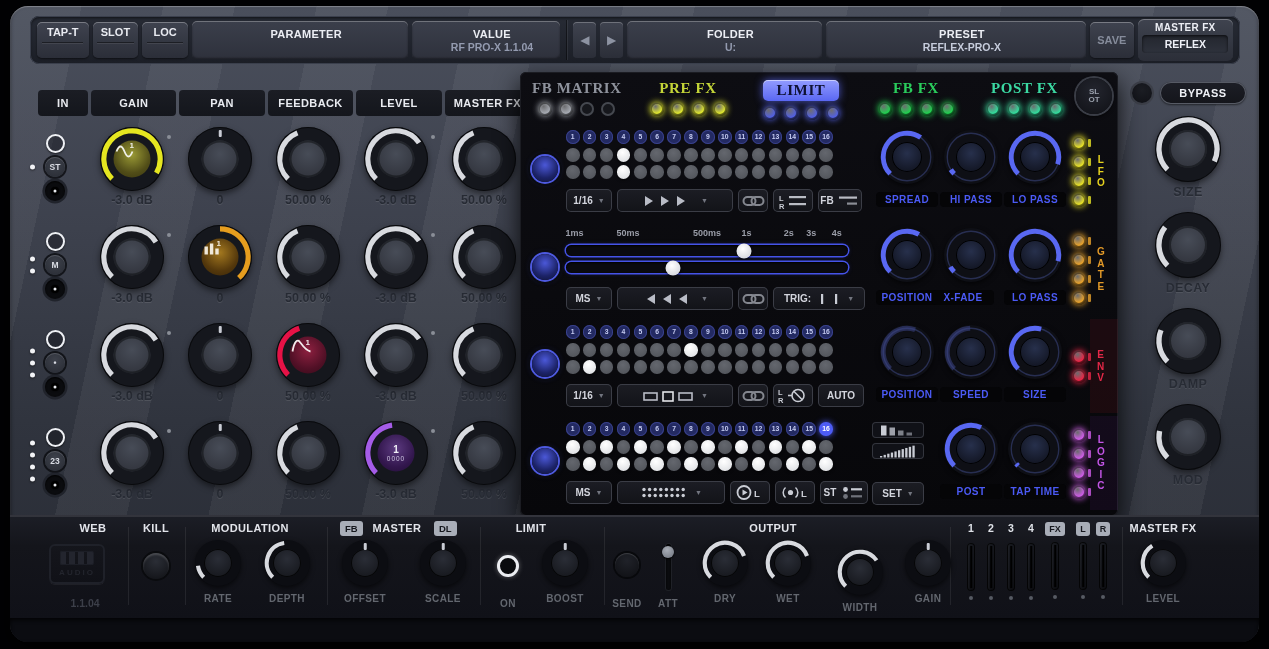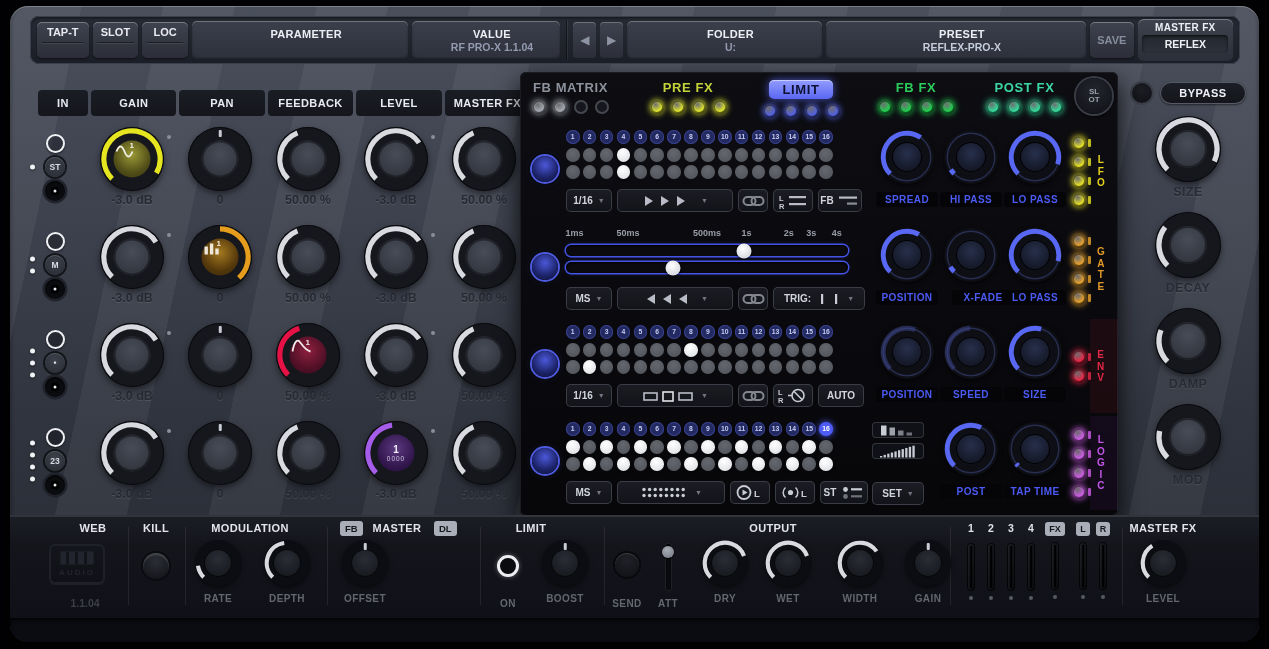--- a/index.html
+++ b/index.html
@@ -64,21 +64,21 @@
   .cap-red{background:radial-gradient(circle at 50% 38%,#8e2040,#511026 62%,#350a18);}
   .cap-purple{background:radial-gradient(circle at 50% 38%,#5c3a80,#33174e 62%,#220e35);}
   .knob .tick{position:absolute;left:50%;top:3px;transform:translateX(-50%);width:2.5px;height:7px;background:#c9ccd4;border-radius:1px;}
   .minidot{position:absolute;right:-7px;top:8px;width:4px;height:4px;border-radius:50%;background:#8a8e97;}
   .cnt{text-align:center;line-height:1;}
   .cnt .c1{color:#f0eef6;font-weight:bold;font-size:10px;}
   .cnt .c0{color:#cfc6e2;font-size:6.5px;letter-spacing:1px;margin-top:1px;}
   
   .panel{position:absolute;left:510px;top:66px;width:598px;height:444px;border-radius:6px;z-index:5;
     background:linear-gradient(180deg,#0d0d12,#07070a);box-shadow:0 10px 24px rgba(0,0,0,.85), inset 0 0 0 1px #1b1c22;}
-  .ph-lab{font-weight:bold;font-size:13px;letter-spacing:.6px;}
+  .ph-lab{font-weight:bold;font-size:15px;letter-spacing:.6px;font-family:Liberation Serif, serif;}
   .ph-block{position:absolute;top:8px;display:flex;flex-direction:column;align-items:center;gap:5px;}
   .ph-leds{display:flex;gap:7px;}
   .pill{padding:2px 14px;border-radius:5px;background:linear-gradient(180deg,#929cff,#5a67f2);
     box-shadow:0 0 8px rgba(90,103,240,.8), inset 0 1px 0 rgba(255,255,255,.5);color:#0e1132;}
   .led{width:14px;height:14px;border-radius:50%;position:relative;}
   .led.on{box-shadow:0 0 6px var(--c), inset 0 0 0 2px rgba(0,0,0,.45);background:radial-gradient(circle at 40% 32%, #ffffff66, var(--c) 55%, #00000088);}
   .led.off{background:#16171c;box-shadow:inset 0 0 0 2px #45484f;}
   .slot-btn{position:absolute;right:6px;top:6px;width:36px;height:36px;border-radius:50%;
     background:radial-gradient(circle at 50% 35%,#23252e,#101116);box-shadow:0 0 0 2px #3a3d46, 0 2px 4px #000;
     color:#9aa0ac;font-weight:bold;font-size:8px;display:flex;flex-direction:column;align-items:center;justify-content:center;line-height:8px;}
@@ -747,21 +747,21 @@
               <div class="cap cap-navy" style="width: 30px; height: 30px;"></div>
             </div>
             <div class="pill-lab" style="left: 4px; width: 62px;">POSITION</div>
             <div class="knob fxknob" style="width: 54px; height: 54px; position: absolute; left: 72px; top: 2px;">
               <svg viewBox="0 0 100 100">
                 <circle cx="50" cy="50" r="44" fill="none" stroke="#39427a" stroke-width="2.5" opacity="0.6"></circle>
                 <path d="M 18.89 81.11 A 44 44 0 0 1 11.89 72.00" fill="none" stroke="#5968f2" stroke-width="9"></path>
               </svg>
               <div class="cap cap-navy" style="width: 30px; height: 30px;"></div>
             </div>
-            <div class="pill-lab" style="left: 80px; width: 62px; text-align: center;">X-FADE</div>
+            <div class="pill-lab" style="left: 60px; width: 62px; text-align: center;">X-FADE</div>
             <div class="knob fxknob" style="width: 54px; height: 54px; position: absolute; left: 136px; top: 2px;">
               <svg viewBox="0 0 100 100">
                 <circle cx="50" cy="50" r="44" fill="none" stroke="#39427a" stroke-width="2.5" opacity="0.6"></circle>
                 <path d="M 18.89 81.11 A 44 44 0 1 1 92.50 61.39" fill="none" stroke="#5968f2" stroke-width="9"></path>
               </svg>
               <div class="cap cap-navy" style="width: 30px; height: 30px;"></div>
             </div>
             <div class="pill-lab" style="left: 132px; width: 62px;">LO PASS</div>
           </div>
           <div class="prow-leds">
@@ -1252,20 +1252,28 @@
         <div class="bb-klab">DEPTH</div>
       </div>
       <div class="bb-unit" style="left: 322px; top: 25px;">
         <div class="knob bknobB" style="width: 46px; height: 46px;">
           <svg viewBox="0 0 100 100"></svg>
           <div class="cap cap-dark" style="width: 28px; height: 28px;"></div>
           <div class="tick"></div>
         </div>
         <div class="bb-klab">OFFSET</div>
       </div>
+      <div class="bb-unit" style="left: 400px; top: 25px;">
+        <div class="knob bknobB" style="width: 46px; height: 46px;">
+          <svg viewBox="0 0 100 100"></svg>
+          <div class="cap cap-dark" style="width: 28px; height: 28px;"></div>
+          <div class="tick"></div>
+        </div>
+        <div class="bb-klab">SCALE</div>
+      </div>
       <div class="bb-unit" style="left: 522px; top: 25px;">
         <div class="knob bknobB" style="width: 46px; height: 46px;">
           <svg viewBox="0 0 100 100"></svg>
           <div class="cap cap-dark" style="width: 28px; height: 28px;"></div>
           <div class="tick"></div>
         </div>
         <div class="bb-klab">BOOST</div>
       </div>
       <div class="bb-unit" style="left: 682px; top: 25px;">
         <div class="knob bknobB" style="width: 46px; height: 46px;">
@@ -1278,21 +1286,21 @@
       </div>
       <div class="bb-unit" style="left: 745px; top: 25px;">
         <div class="knob bknobB" style="width: 46px; height: 46px;">
           <svg viewBox="0 0 100 100">
             <path d="M 18.89 81.11 A 44 44 0 1 1 91.35 34.95" fill="none" stroke="#d8dadf" stroke-width="9"></path>
           </svg>
           <div class="cap cap-dark" style="width: 28px; height: 28px;"></div>
         </div>
         <div class="bb-klab">WET</div>
       </div>
-      <div class="bb-unit" style="left: 817px; top: 25px;">
+      <div class="bb-unit" style="left: 817px; top: 34px;">
         <div class="knob bknobB" style="width: 46px; height: 46px;">
           <svg viewBox="0 0 100 100">
             <path d="M 18.89 81.11 A 44 44 0 1 1 86.04 24.76" fill="none" stroke="#d8dadf" stroke-width="9"></path>
           </svg>
           <div class="cap cap-dark" style="width: 28px; height: 28px;"></div>
         </div>
         <div class="bb-klab">WIDTH</div>
       </div>
       <div class="bb-unit" style="left: 885px; top: 25px;">
         <div class="knob bknobB" style="width: 46px; height: 46px;">

